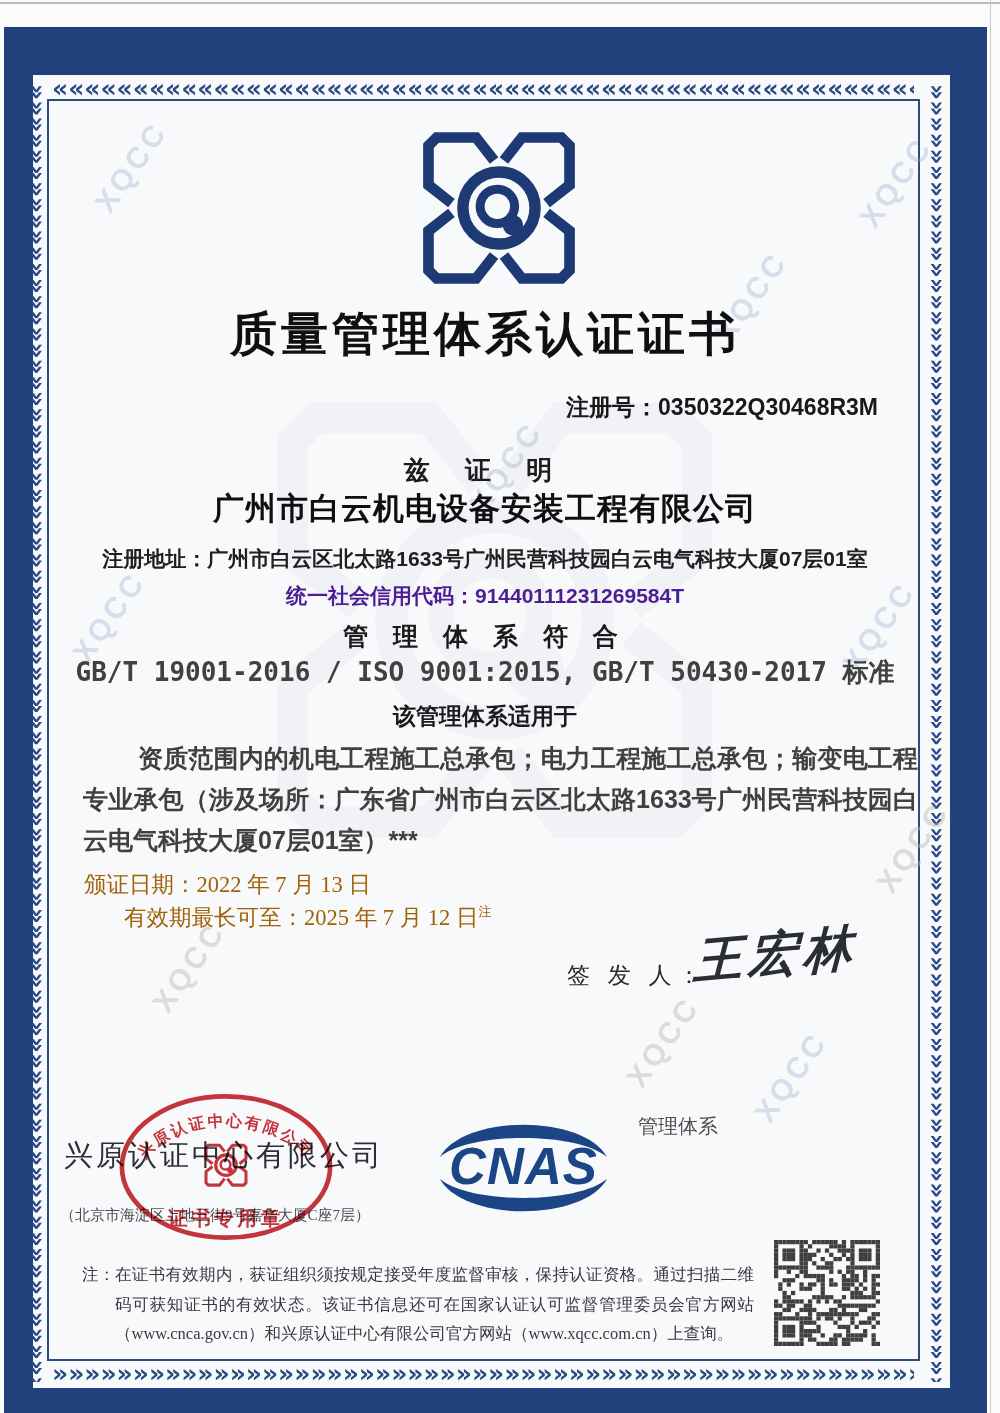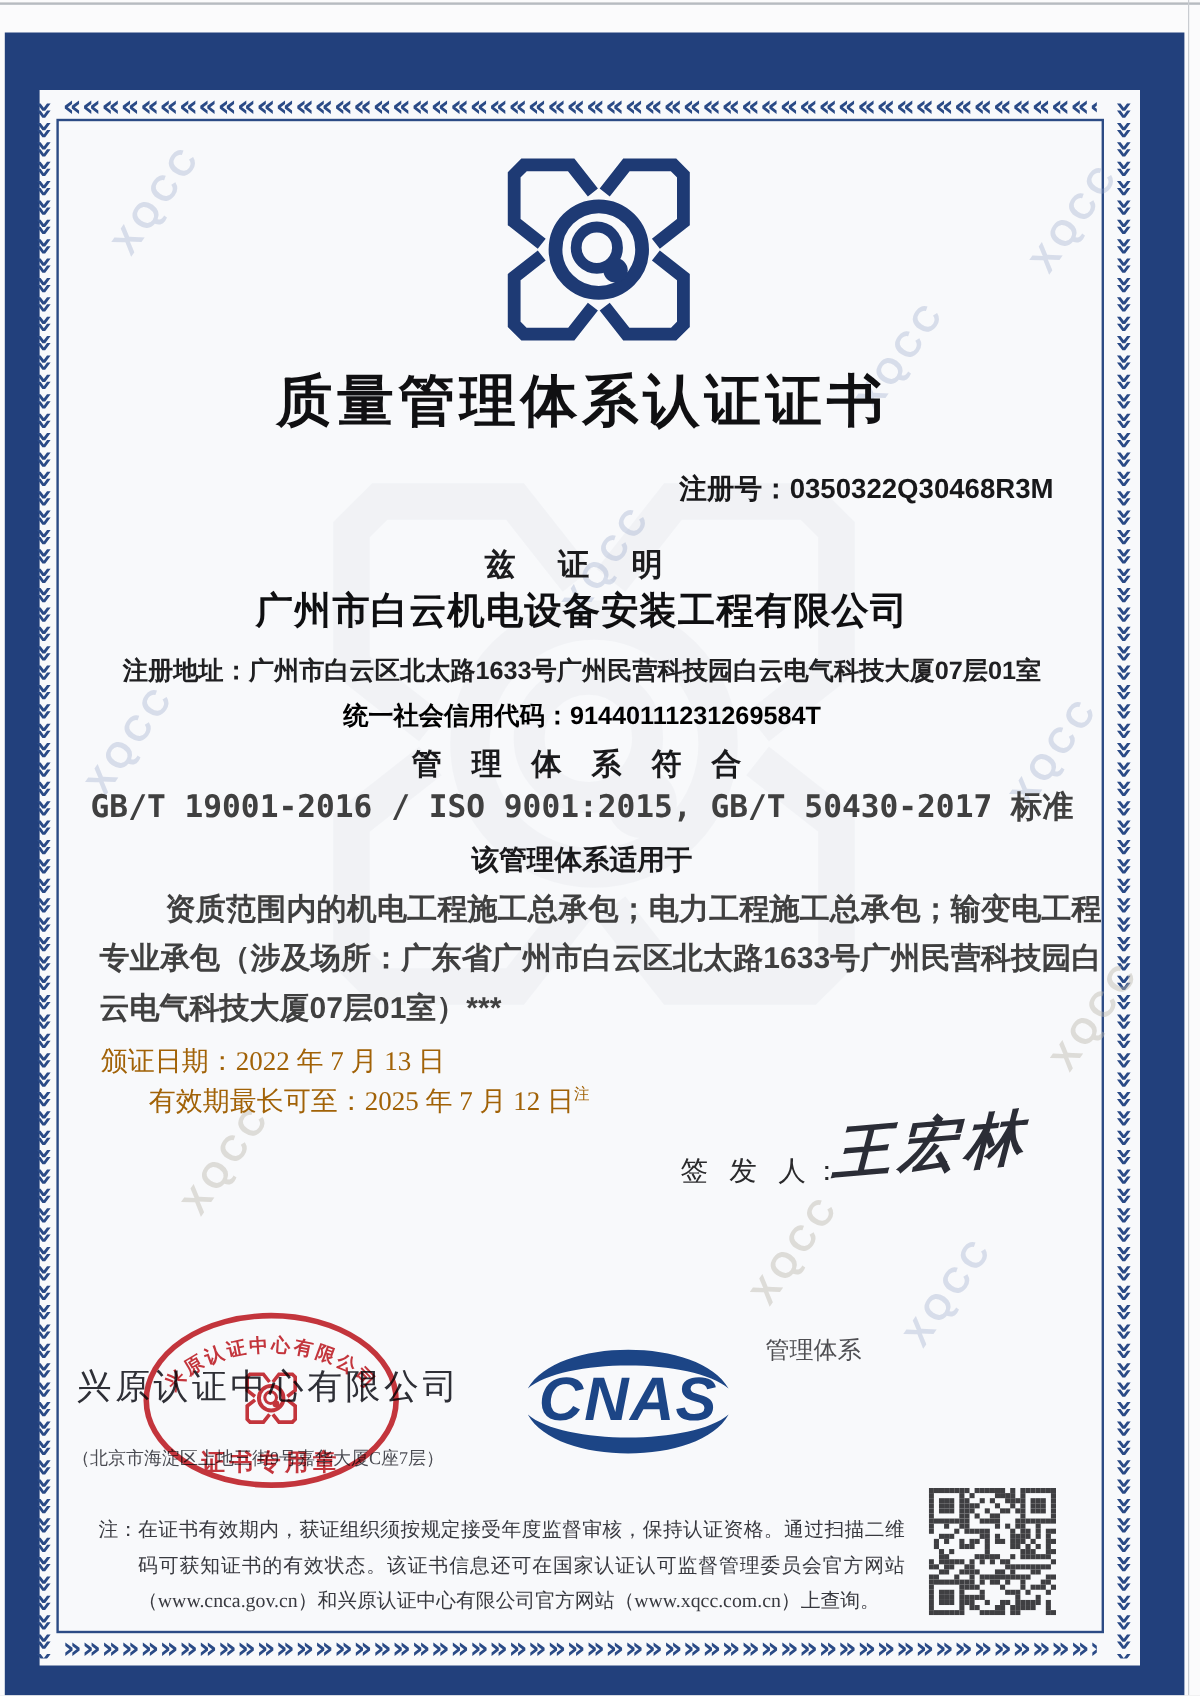--- a/index.html
+++ b/index.html
@@ -34,21 +34,21 @@
   .emblem{position:absolute;left:408px;top:126px;width:182px;height:164px;color:#1e3a74;}
   .title{position:absolute;left:55px;top:303px;width:860px;text-align:center;
          font-size:47px;font-weight:900;letter-spacing:4px;color:#101012;}
   .regline{position:absolute;top:392px;right:122px;font-size:23px;font-weight:bold;color:#18181a;}
 
   
   .cline{position:absolute;left:55px;width:860px;text-align:center;}
   .certify{top:453px;font-size:26px;font-weight:600;letter-spacing:14px;color:#1c1c1e;}
   .company{top:488px;font-size:31px;font-weight:800;letter-spacing:1px;color:#0f0f11;}
   .addr{top:545px;font-size:21px;font-weight:700;color:#202022;}
-  .credit{top:582px;font-size:21px;font-weight:700;color:#000000;}
+  .credit{top:582px;font-size:21px;font-weight:700;color:#4c1d95;}
   .conform{top:620px;font-size:25px;font-weight:600;letter-spacing:9px;color:#1a1a1c;}
   .standards{top:655px;font-family:"DejaVu Sans Mono","Liberation Mono",monospace;
              font-size:26px;font-weight:bold;color:#404040;letter-spacing:0px;}
   .scopehead{top:701px;font-size:23px;font-weight:700;color:#1a1a1c;}
   .scope{position:absolute;left:83px;top:738px;width:835px;font-size:25px;font-weight:700;
          line-height:41px;text-align:justify;text-indent:2.2em;color:#404040;}
   .dateline{position:absolute;left:84px;font-family:"Liberation Serif","DejaVu Serif",serif;
             font-size:22.5px;color:#a16207;}
   .d1{top:869px;} .d2{top:902px;margin-left:40px;}
   .supnote{font-size:13px;vertical-align:9px;}

